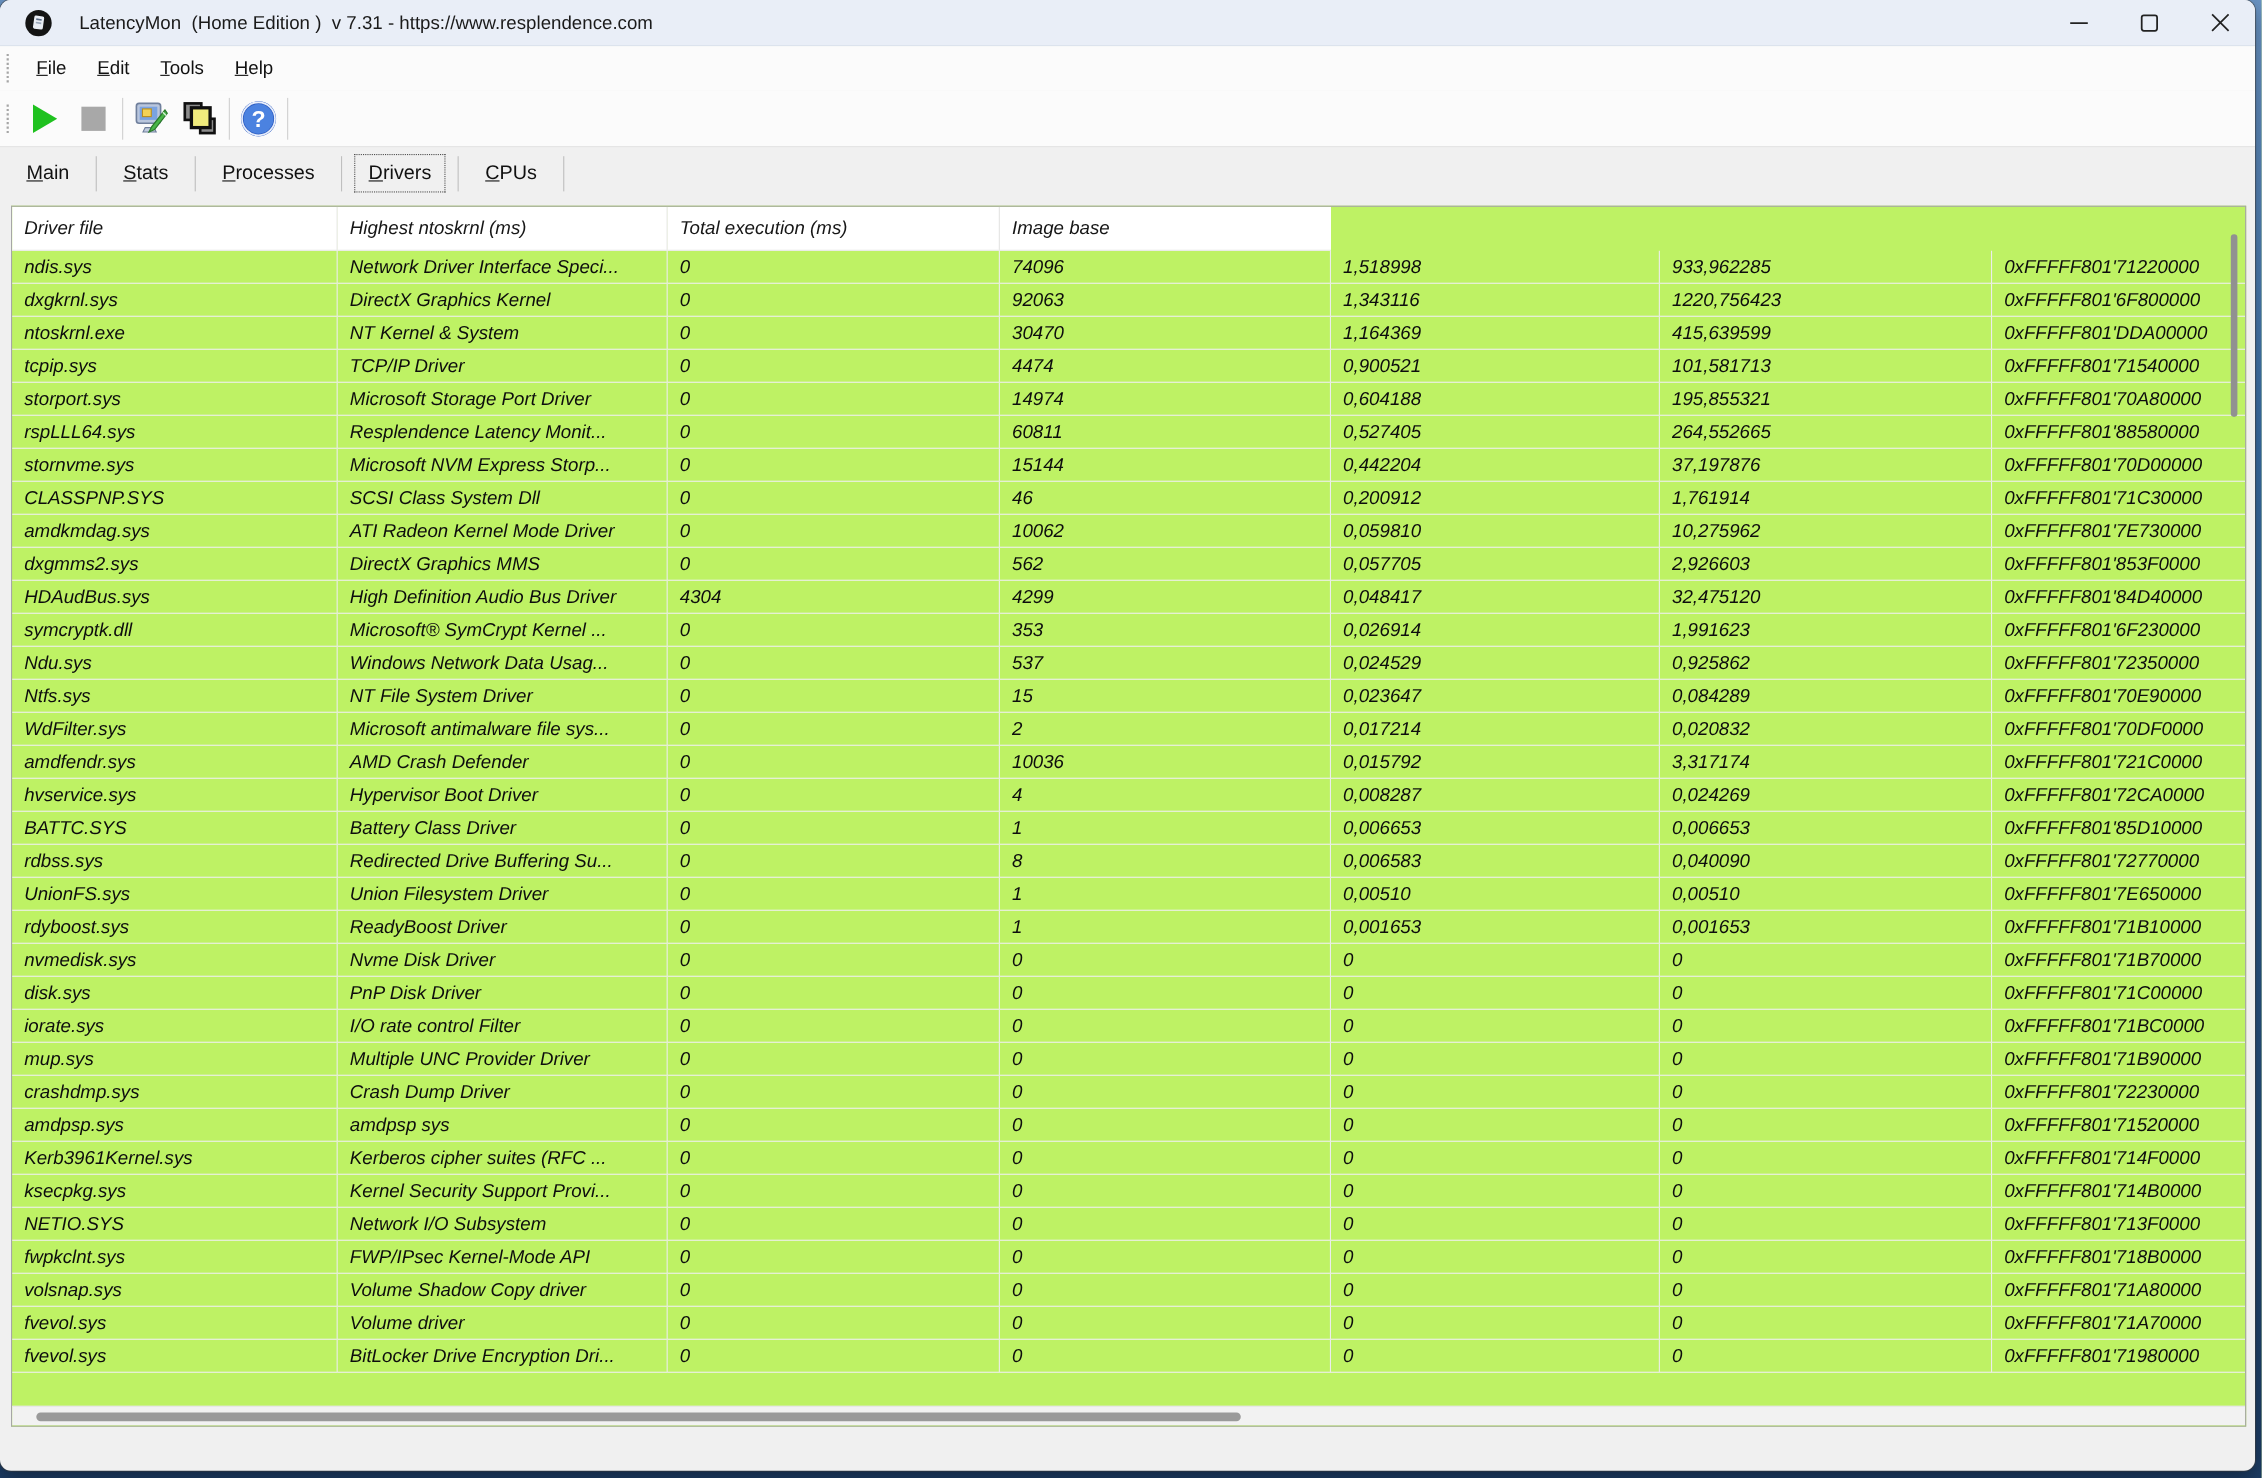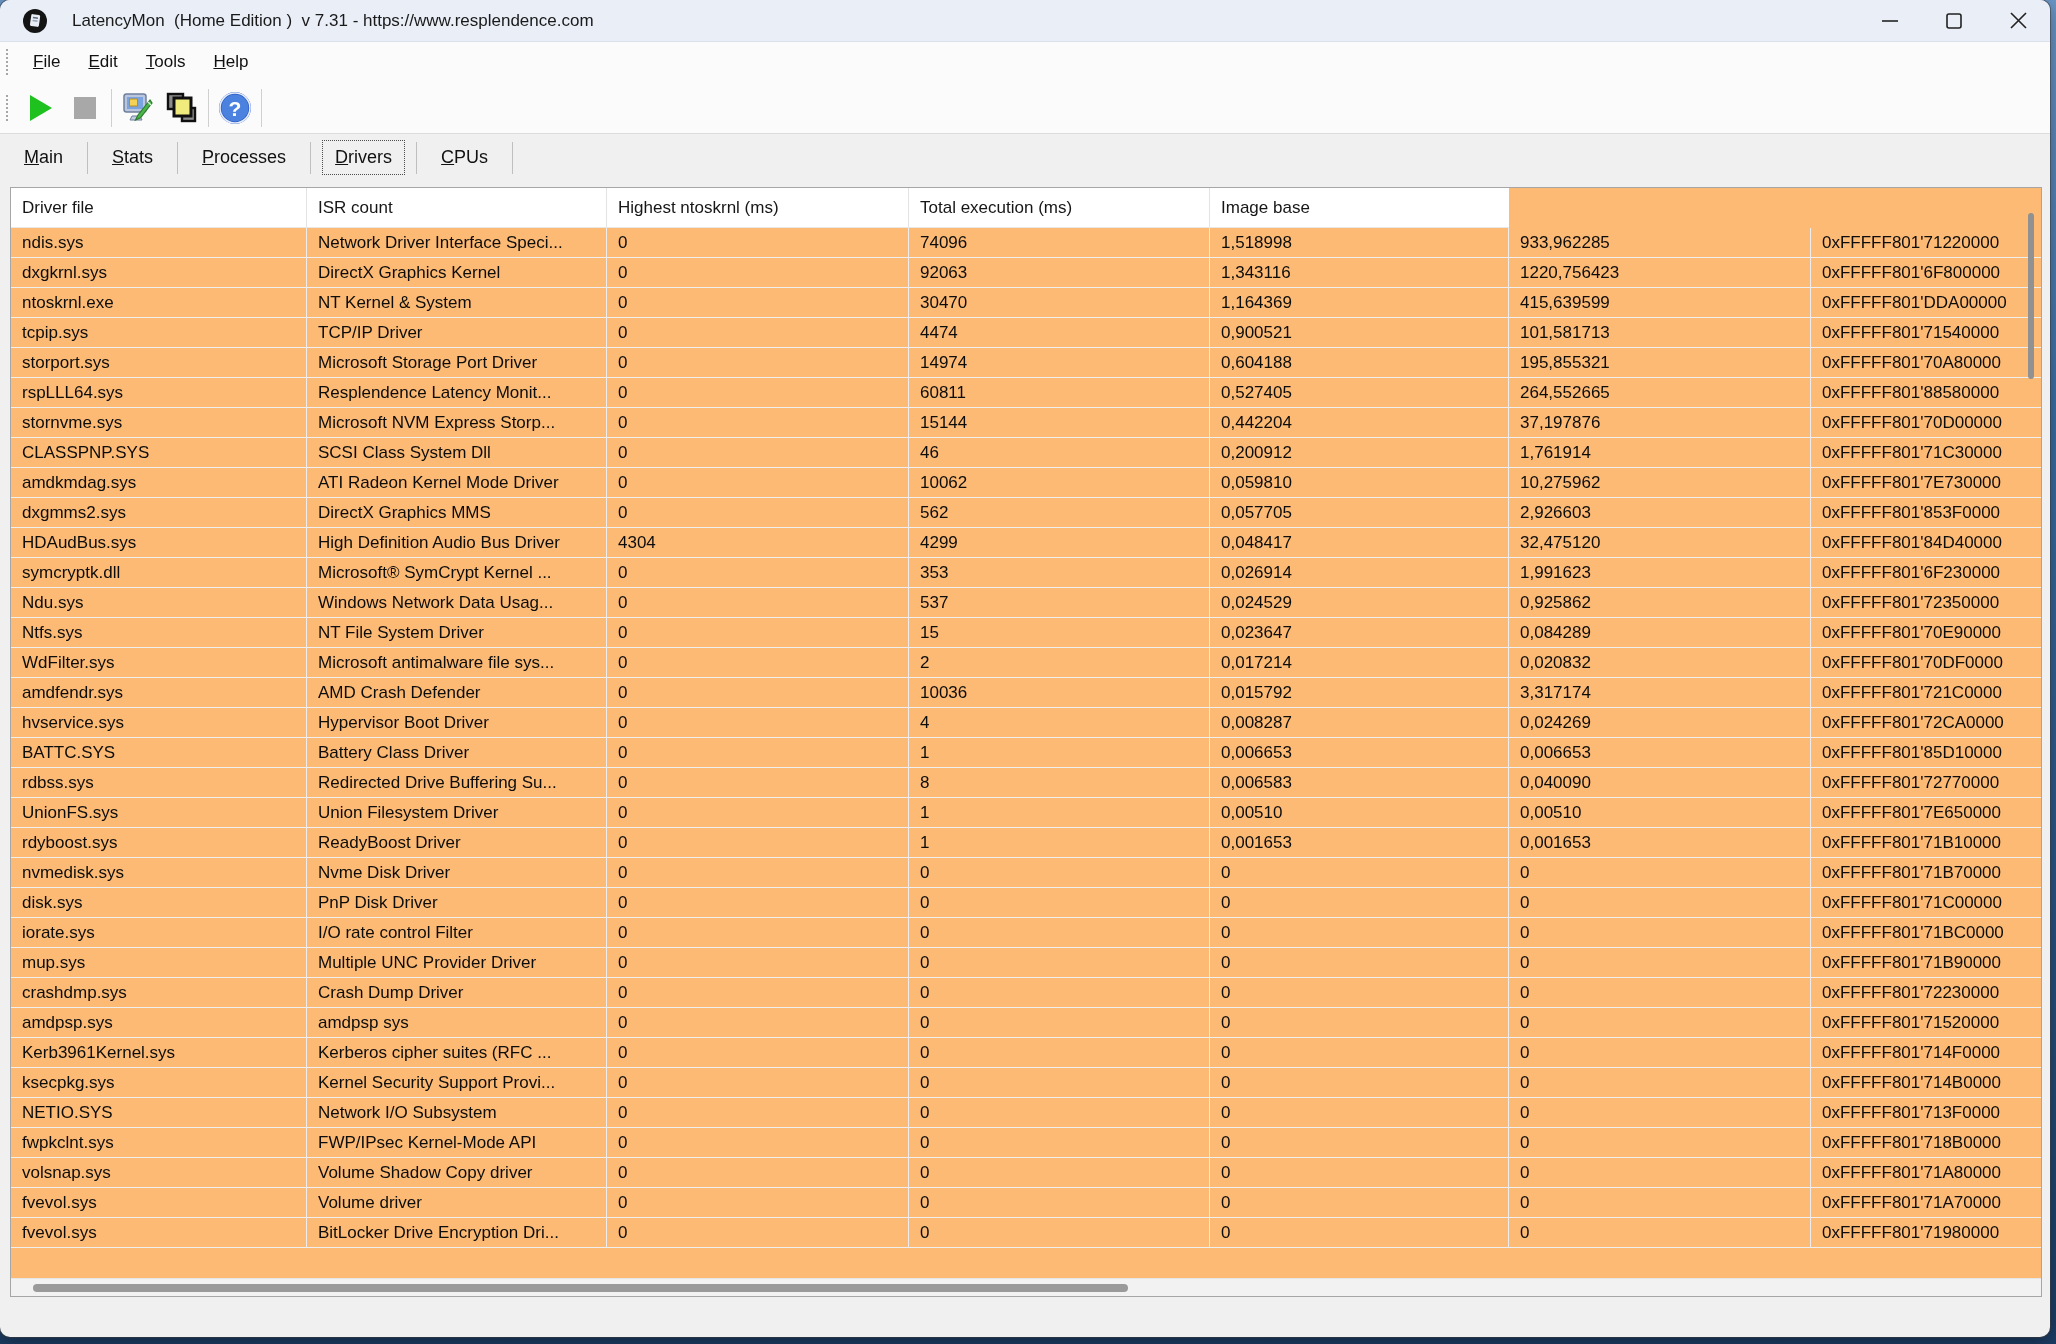--- a/index.html
+++ b/index.html
@@ -42,21 +42,21 @@
   .stop-sq { width:22px; height:22px; background:#a8a8a8; }
 
   
   .tabbar { height:47px; background:#f0f0f0; display:flex; align-items:center; flex:0 0 auto; }
   .tab { font-size:18px; color:#111; padding:6px 12px; margin:0 12px; }
   .tab.selected { outline:1px dotted #4d4d4d; }
   .vsep { width:1px; height:32px; background:#bfbfbf; }
 
   
   .table-wrap { position:relative; margin:6px 0 0 10px; width:2032px; height:1110px;
-    background:#fdba74; border:1px solid #a6a6a6; flex:0 0 auto; overflow:hidden; }
+    background:#bef264; border:1px solid #a6a6a6; flex:0 0 auto; overflow:hidden;font-style:italic; }
   .grid-row { display:grid; grid-template-columns:296px 300px 302px 301px 299px 302px minmax(0,1fr); }
   .th { height:40px; line-height:40px; font-size:17px; color:#161616; padding-left:11px;
     border-right:1px solid #e3e3e3; border-bottom:1px solid #e8e8e8;
     white-space:nowrap; overflow:hidden; background:#ffffff; }
   .th:last-child { border-right:none; }
   .td { height:30px; line-height:30px; font-size:17px; color:#0d0d0d; padding-left:11px;
     border-right:1px solid #ececec; border-bottom:1px solid #efefef;
     white-space:nowrap; overflow:hidden; }
   .td:last-child { border-right:none; }
 
@@ -164,21 +164,20 @@
       <div class="vsep"></div>
       <div class="tab mnemonic selected">Drivers</div>
       <div class="vsep"></div>
       <div class="tab mnemonic">CPUs</div>
       <div class="vsep"></div>
     </div>
 
     <div class="table-wrap">
       <div class="thead grid-row">
           <div class="th">Driver file</div>
-          <div class="th">ISR count</div>
           <div class="th">Highest ntoskrnl (ms)</div>
           <div class="th">Total execution (ms)</div>
           <div class="th">Image base</div>
         </div>
       <div class="tbody">
           <div class="tr grid-row">
             <div class="td">ndis.sys</div>
             <div class="td">Network Driver Interface Speci...</div>
             <div class="td">0</div>
             <div class="td">74096</div>

